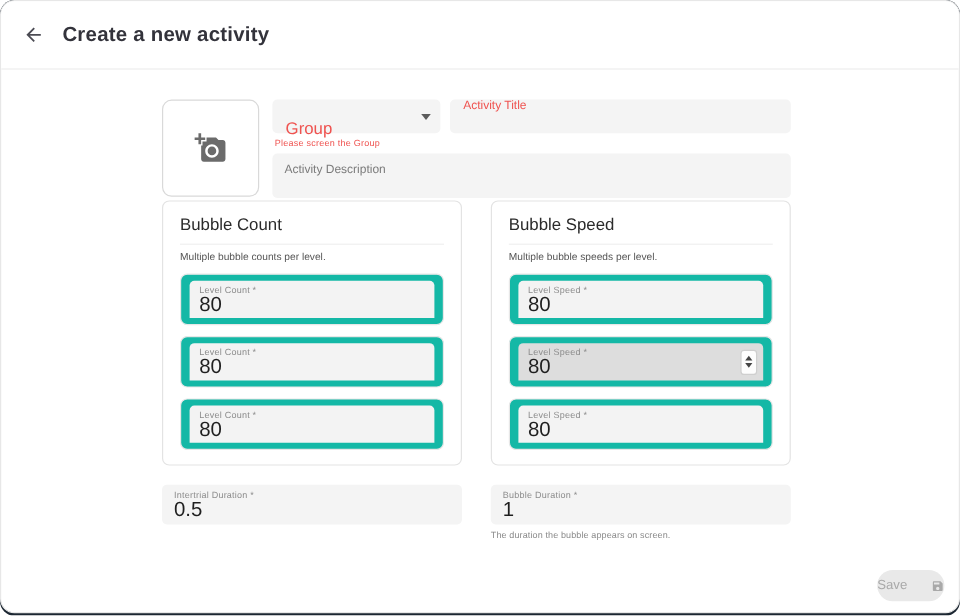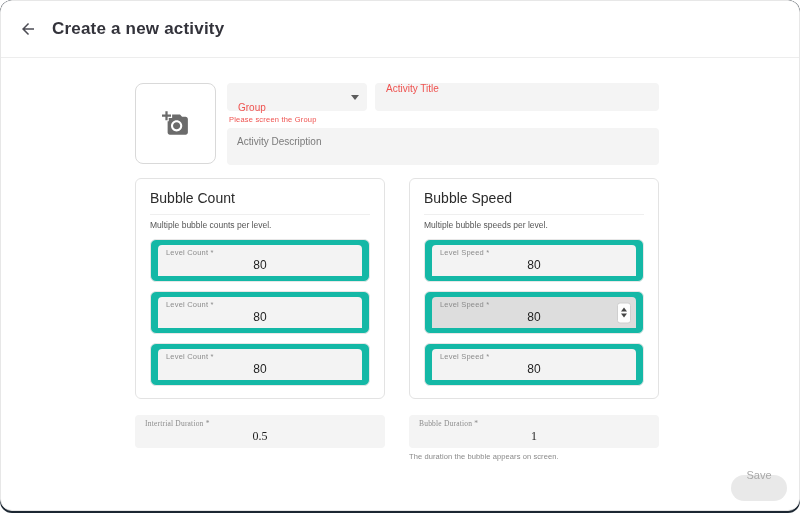--- a/index.html
+++ b/index.html
@@ -18,52 +18,52 @@
 
   
   .top-row { display:flex; gap:11px; }
   .upload-box { width:81px; height:81px; border:1px solid #d9d9d9; border-radius:8px; background:#fff;
                 display:flex; align-items:center; justify-content:center; flex:none; }
   .top-right { flex:1; min-width:0; }
   .row1 { display:flex; gap:8px; }
   .filled { background:#f4f4f4; border-radius:4px; }
   .group-select { width:140px; height:28px; display:flex; align-items:center; justify-content:space-between;
                   padding:0 8px 0 11px; cursor:pointer; }
-  .group-select .sel-label { font-size:10px; color:#ef5350;margin-top:20px; }
+  .group-select .sel-label { font-size:14px; color:#ef5350;margin-top:20px; }
   .caret { width:0; height:0; border-left:4px solid transparent; border-right:4px solid transparent; border-top:5px solid #5c5c5c; }
   .title-input { flex:1; height:28px; display:flex; align-items:flex-start; padding:0 11px; font-size:10px; color:#ef5350; }
   .error-text { font-size:7.5px; color:#ef5350; margin:4px 0 4px 2px; letter-spacing:.2px; }
   .desc-input { height:37px; padding:8px 10px; font-size:10px; color:#7b7b7b; }
 
   
   .settings-heading { margin-top:18px; font-size:12.5px; color:#2b2b2b; padding-bottom:7px; border-bottom:1px solid #eaeaea; }
 
   
-  .cards { display:grid; grid-template-columns:1fr 1fr; gap:24px; margin-top:13px; }
+  .cards { display:grid; grid-template-columns:1fr 1fr; gap:24px; margin-top:2px; }
   .card { border:1px solid #e3e3e3; border-radius:6px; padding:11px 14px 12px; background:#fff; }
   .card-title { font-size:14px; color:#2b2b2b; padding-bottom:8px; border-bottom:1px solid #efefef; }
   .card-sub { font-size:8.5px; color:#555; margin-top:5px; }
   .field-box { border:1px solid #e7e7e7; border-radius:6px; padding:5px 7px; margin-top:9px; background:#14b8a6; }
   .f-input { background:#f3f3f3; border-radius:4px 4px 0 0; padding:3px 8px 4px; position:relative; }
   .f-input.focused { background:#dddddd; }
   .f-label { font-size:7.5px; color:#8c8c8c; line-height:9px; letter-spacing:.2px; }
-  .f-value { font-size:12px; color:#1f1f1f; line-height:14px; margin-top:1px;text-align:center; }
+  .f-value { font-size:17px; color:#1f1f1f; line-height:14px; margin-top:1px; }
   .spinner { position:absolute; right:5px; top:50%; transform:translateY(-50%); width:14px; height:21px; background:#fdfdfd;
              border:1px solid #cfcfcf; border-radius:3px; display:flex; flex-direction:column; align-items:center; justify-content:center; gap:2px; cursor:pointer; }
   .sp-up { width:0; height:0; border-left:3px solid transparent; border-right:3px solid transparent; border-bottom:4px solid #444; }
   .sp-down { width:0; height:0; border-left:3px solid transparent; border-right:3px solid transparent; border-top:4px solid #444; }
 
   
   .bottom-row { display:grid; grid-template-columns:1fr 1fr; gap:24px; margin-top:16px; }
-  .dur-input { background:#f4f4f4; border-radius:4px; padding:4px 10px 5px;font-family:Liberation Serif, serif; }
+  .dur-input { background:#f4f4f4; border-radius:4px; padding:4px 10px 5px; }
   .helper { font-size:7.5px; color:#8a8a8a; margin-top:4px; letter-spacing:.1px; }
 
   
   .save-btn { position:absolute; right:12px; bottom:9px; width:56px; height:26px; border-radius:14px; background:#e9e9e9;
-              display:flex; align-items:center; justify-content:flex-end; gap:20px; cursor:default;flex-direction:column; }
+              display:flex; align-items:center; justify-content:space-between; gap:20px; cursor:default; }
   .save-btn span { font-size:11px; color:#a9a9a9; }
 </style>
 </head>
 <body>
 
 <div class="stage">
   <div class="frame">
 
     <div class="header">
       <div class="back-btn">

